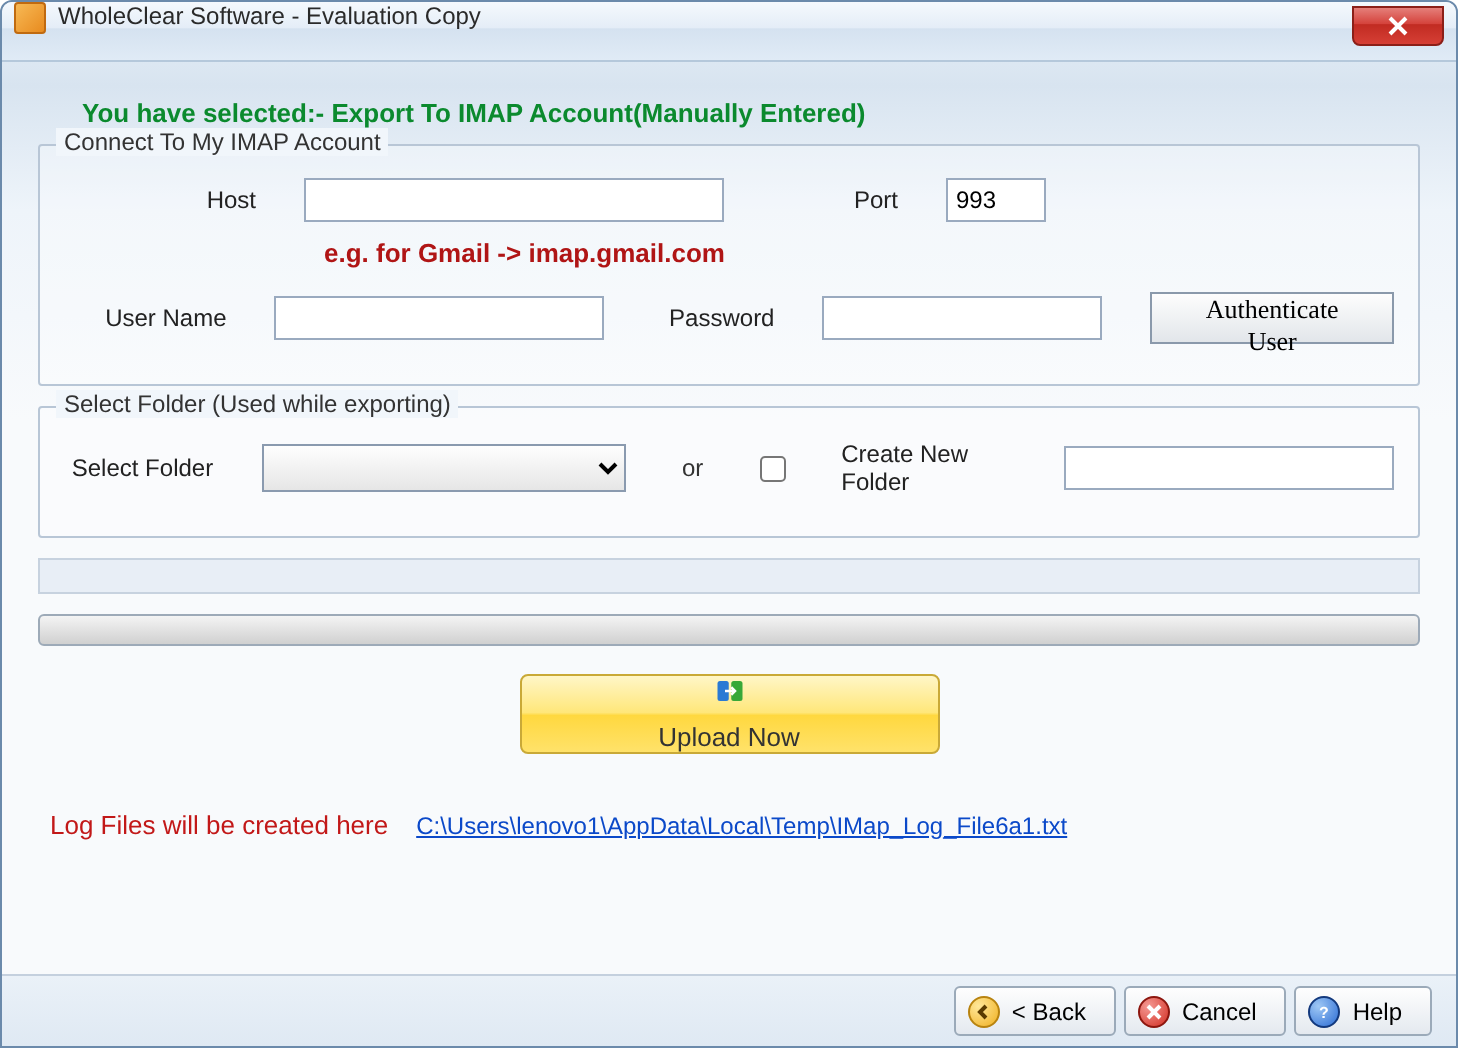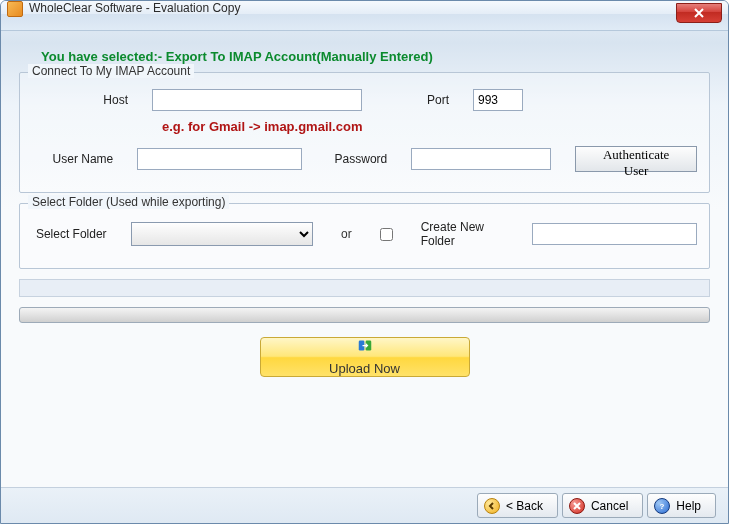--- a/index.html
+++ b/index.html
@@ -168,20 +168,24 @@
 
     <div class="upload-btn">
       <svg class="upload-icon" viewBox="0 0 24 24">
         <rect x="2" y="4" width="9" height="16" rx="2" fill="#2a7ad4"></rect>
         <rect x="13" y="4" width="9" height="16" rx="2" fill="#38a838"></rect>
         <path d="M8 12 L16 12 M13 9 L16 12 L13 15" stroke="#fff" stroke-width="2" fill="none"></path>
       </svg>
       <span>Upload Now</span>
     </div>
 
+    <div class="logline">
+      <span class="loglabel">Log Files will be created here</span>
+      <span class="loglink">C:\Users\lenovo1\AppData\Local\Temp\IMap_Log_File6a1.txt</span>
+    </div>
 
   </div>
 
   <div class="footer">
     <div class="footer-btn">
       <div class="ficon ficon-back">
         <svg viewBox="0 0 10 10">
             <path d="M6 2 L3 5 L6 8" stroke="#5a3b00" stroke-width="2" fill="none"></path>
           </svg>
       </div>

